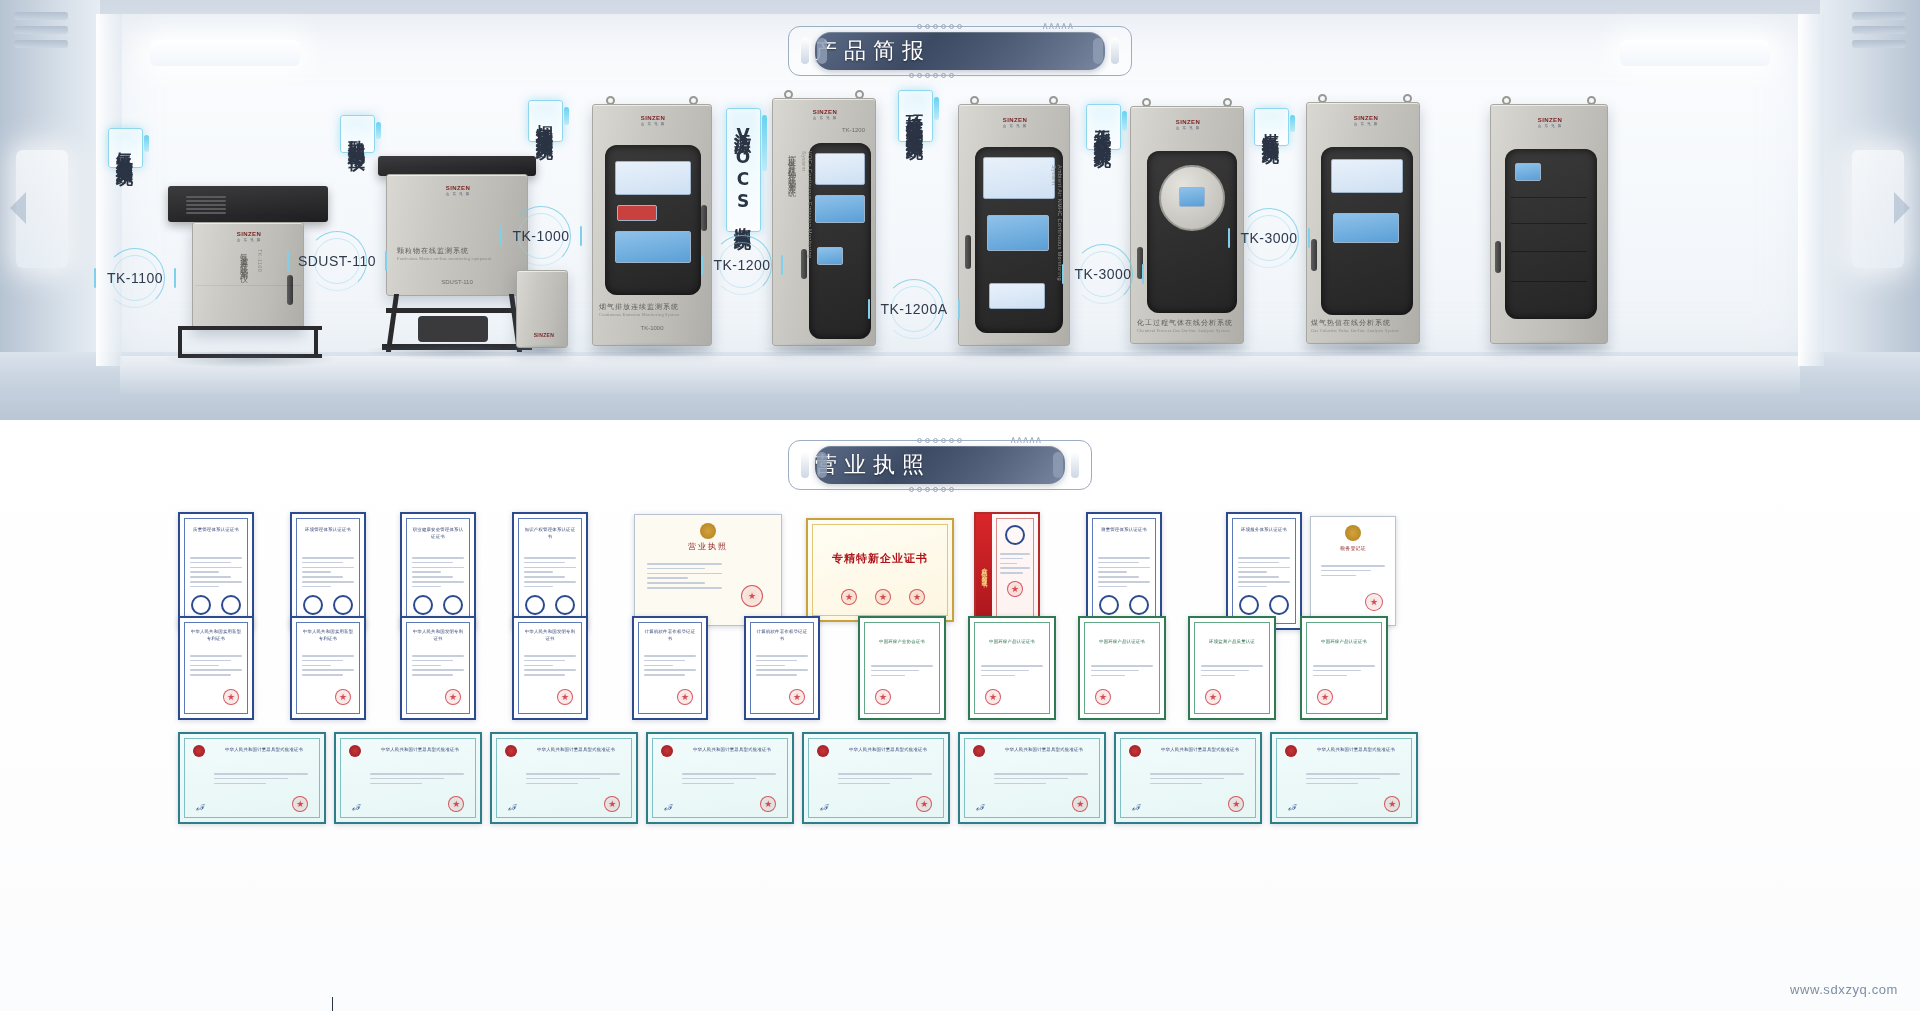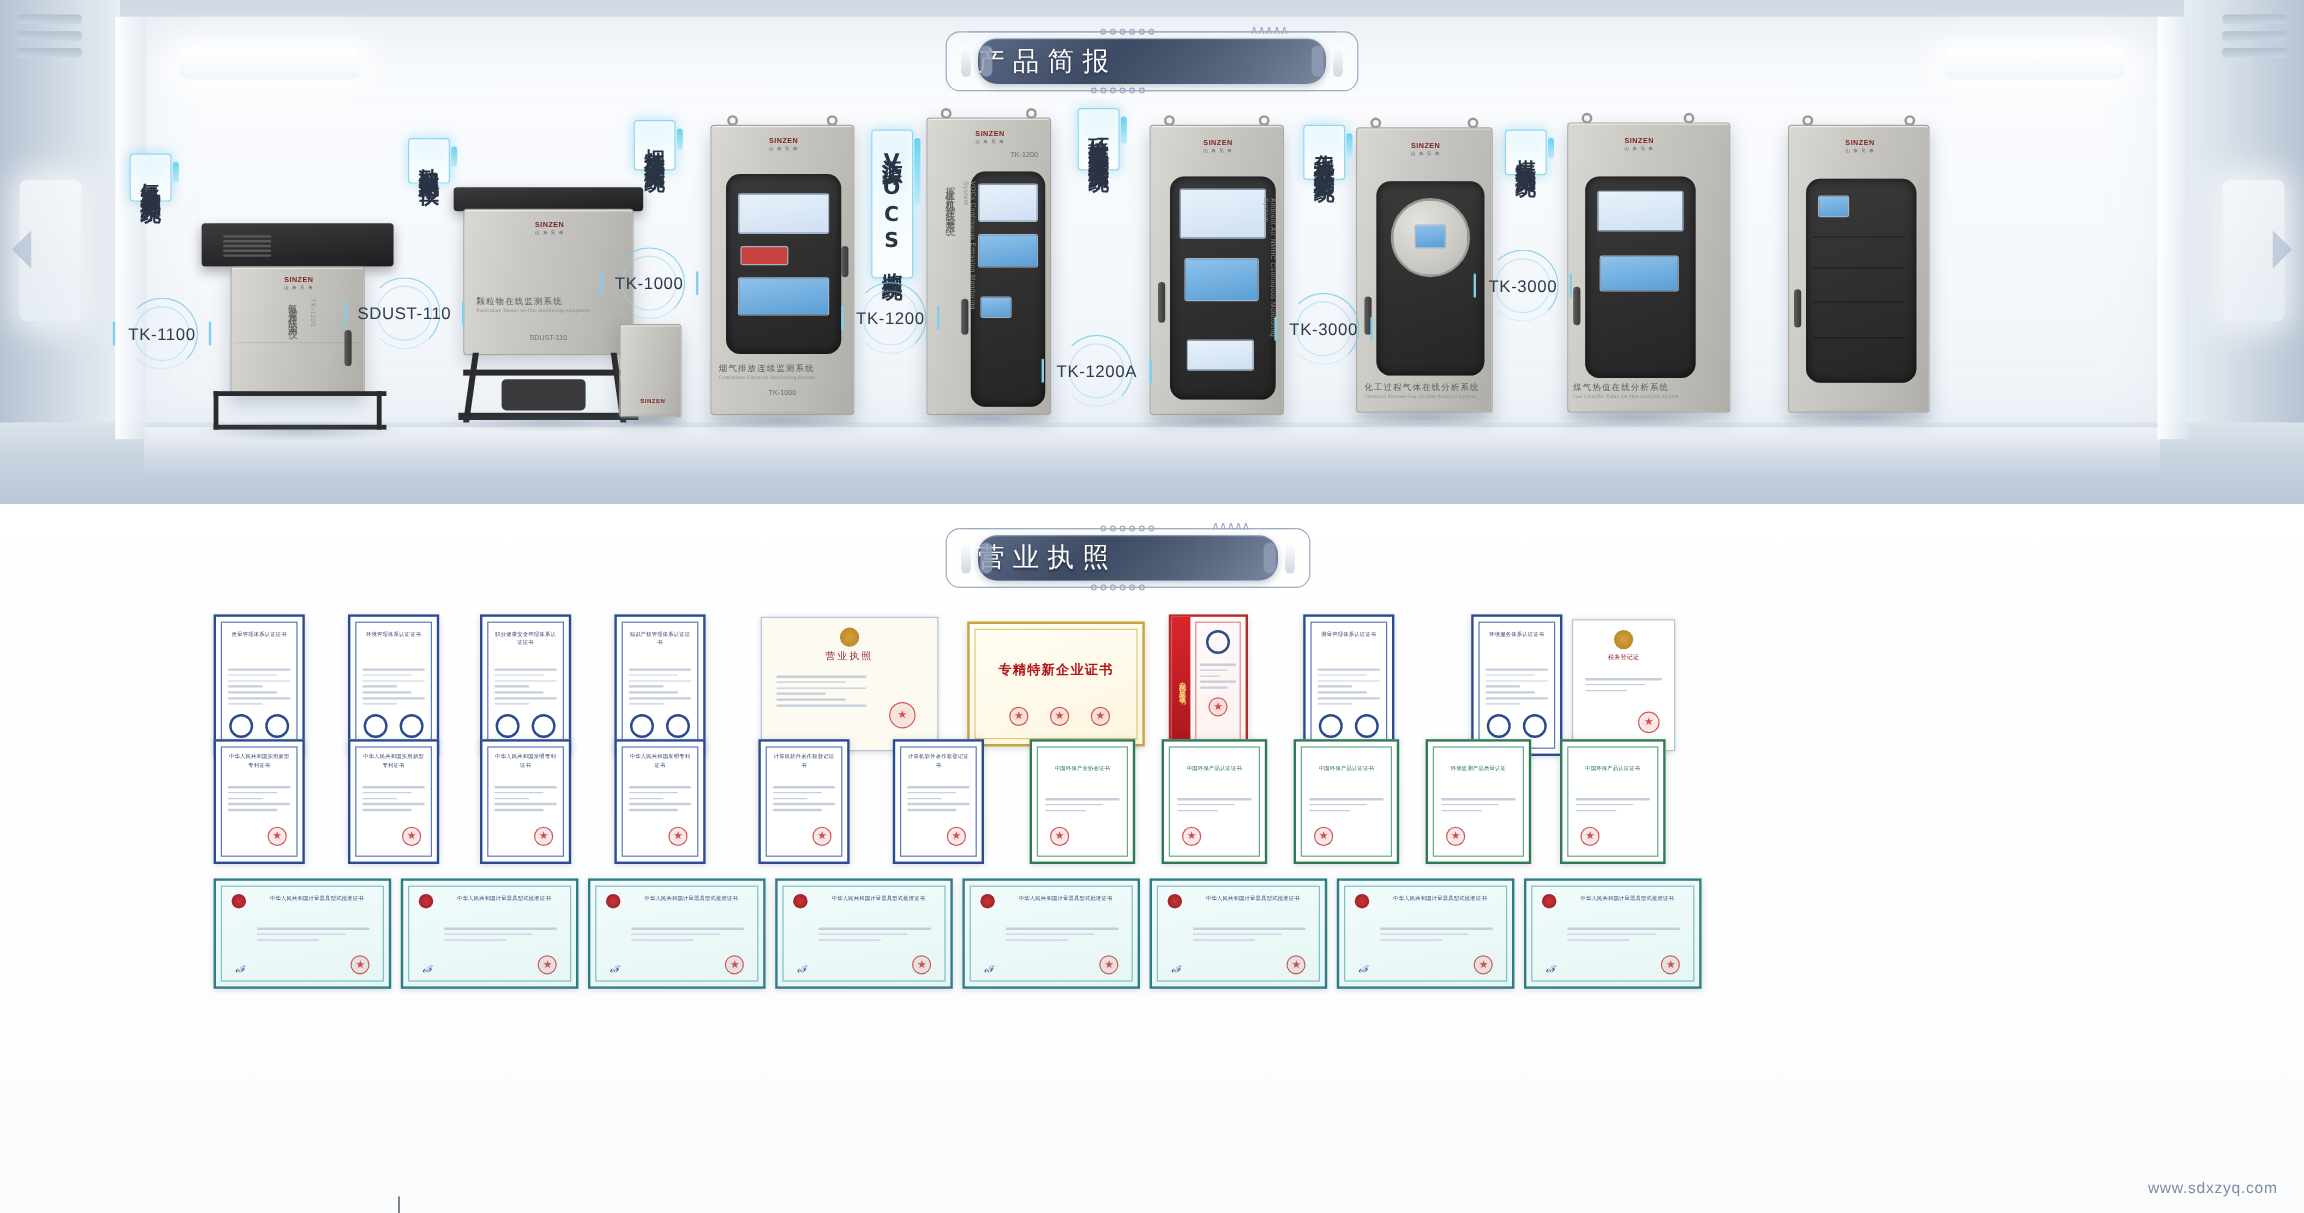--- a/index.html
+++ b/index.html
@@ -449,21 +449,21 @@
           <span>化工过程气体在线分析系统</span>
           <em>Chemical Process Gas On-line Analysis System</em>
         </div>
       </div>
       <div class="shadow-el" style="left:-10px; top:242px; width:134px; height:16px;"></div>
     </div>
 
     <div class="machine" style="left:1306px; top:94px; width:118px; height:256px;">
       <div class="hook" style="left:12px; top:0;"></div>
       <div class="hook" style="right:12px; top:0;"></div>
-      <div class="cab" style="left:0; top:8px; width:136px; height:242px;">
+      <div class="cab" style="left:0; top:8px; width:114px; height:242px;">
         <div class="logo" style="left:32px; top:12px; width:54px;">
           <span>SINZEN</span>
           <small>山 东 兄 弟</small>
         </div>
         <div class="door" style="left:14px; top:44px; width:92px; height:168px;"></div>
         <div class="screen" style="left:24px; top:56px; width:72px; height:34px;"></div>
         <div class="screen blue" style="left:26px; top:110px; width:66px; height:30px;"></div>
         <div class="handle" style="left:4px; top:136px; height:32px;"></div>
         <div class="cn" style="left:4px; right:4px; top:216px;">
           <span>煤气热值在线分析系统</span>

